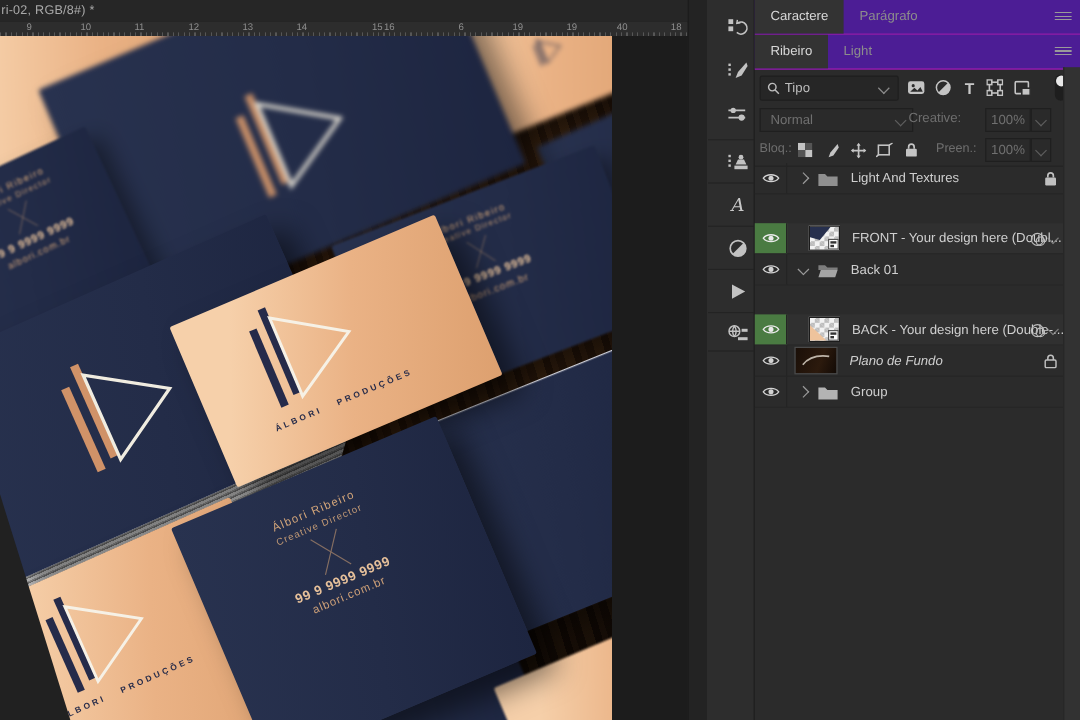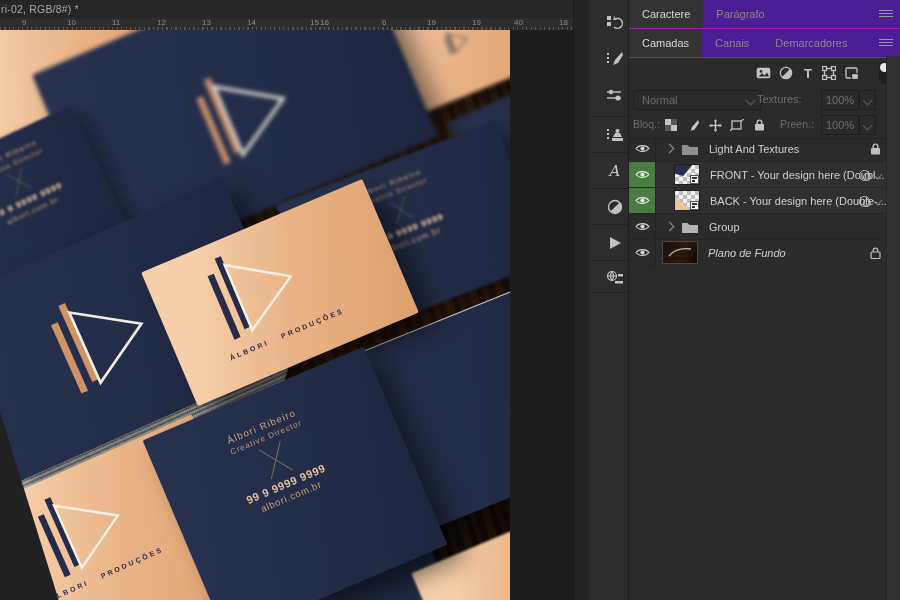--- a/index.html
+++ b/index.html
@@ -68,21 +68,21 @@
   #filter-toggle{position:absolute;right:12px;top:4px;width:10px;height:22px;background:#1e1e1e;border-radius:5px;}
   #filter-toggle .ball{position:absolute;left:0.5px;top:1px;width:9px;height:9px;border-radius:50%;background:#e8e8e8;}
 
   .dimtxt{color:#6e6e6e;font-size:11px;}
   .valbox{position:absolute;background:#2a2a2a;border:1px solid #1f1f1f;font-size:11px;color:#707070;
     display:flex;align-items:center;justify-content:center;}
 
   
   #layer-rows{position:absolute;left:0;top:136px;width:258px;}
   .lrow{position:relative;height:25px;border-bottom:1px solid #262626;display:flex;align-items:center;}
-  .lrow.smart{background:#303030;}
+  .lrow.smart{background:#303030;margin-top:24px;}
   .eyecell{width:26px;height:25px;border-right:1px solid #242424;display:flex;align-items:center;justify-content:center;flex:0 0 26px;}
   .eyecell.green{background:#4a7b42;}
   .chev{width:6px;height:6px;border-right:1.5px solid #9a9a9a;border-bottom:1.5px solid #9a9a9a;display:inline-block;flex:0 0 auto;}
   .chev.right{transform:rotate(-45deg);}
   .chev.down{transform:rotate(45deg);}
   .lname{font-size:11px;color:#cfcfcf;margin-left:10px;white-space:nowrap;overflow:hidden;}
   .lname.it{font-style:italic;}
   .thumb{width:24px;height:19px;position:relative;flex:0 0 24px;border:1px solid #1c1c1c;
     background-color:#f2f2f2;
     background-image:linear-gradient(45deg,#bdbdbd 25%,transparent 25% 75%,#bdbdbd 75%),
@@ -305,27 +305,34 @@
 
 <div class="abs" id="panels">
 
   <div class="tabbar">
     <div class="tab active">Caractere</div>
     <div class="tab">Parágrafo</div>
     <div class="menu-icn"></div>
   </div>
 
   <div class="tabbar">
-    <div class="tab active">Camadas</div>
-    <div class="tab">Canais</div>
-    <div class="tab">Demarcadores</div>
+    <div class="tab active">Ribeiro</div>
+    <div class="tab">Light</div>
     <div class="menu-icn"></div>
   </div>
 
   <div class="row" id="filter-row">
+    <div class="selbox" style="left:4px;top:5px;width:114px;height:19px;">
+      <svg width="11" height="11" viewBox="0 0 12 12" style="margin:0 4px 0 5px">
+        <circle cx="5" cy="5" r="3.4" fill="none" stroke="#bdbdbd" stroke-width="1.3"></circle>
+          <line x1="7.6" y1="7.6" x2="11" y2="11" stroke="#bdbdbd" stroke-width="1.3"></line>
+      </svg>
+      <span>Tipo</span>
+      <span class="chevd" style="position:absolute;right:8px;top:6px;"></span>
+    </div>
     <div class="fbtn" style="left:124px">
       <svg width="15" height="12" viewBox="0 0 15 12">
           <rect x="0.7" y="0.7" width="13.6" height="10.6" rx="2" fill="#c4c4c4"></rect>
           <circle cx="5" cy="4.4" r="1.3" fill="#2b2b2b"></circle>
           <path d="M2.5 9.5 L6 6.2 L8.5 8.4 L11 5.6 L13 9.5 Z" fill="#2b2b2b"></path>
         </svg>
     </div>
     <div class="fbtn" style="left:147px">
       <svg width="14" height="14" viewBox="0 0 16 16">
           <circle cx="8" cy="8" r="6.5" fill="none" stroke="#c4c4c4" stroke-width="1.4"></circle>
@@ -351,21 +358,21 @@
     <div id="filter-toggle">
         <div class="ball"></div>
       </div>
   </div>
 
   <div class="row" style="height:24px;">
     <div class="valbox" style="left:4px;top:2px;width:118px;height:18px;justify-content:flex-start;padding-left:8px;">
       <span>Normal</span>
       <span class="chevd" style="position:absolute;right:6px;top:6px;opacity:.55"></span>
     </div>
-    <span class="dimtxt" style="position:absolute;left:128px;top:5px;">Textures:</span>
+    <span class="dimtxt" style="position:absolute;left:128px;top:5px;">Creative:</span>
     <div class="valbox" style="left:192px;top:2px;width:36px;height:18px;">
       <span>100%</span>
     </div>
     <div class="valbox" style="left:230px;top:2px;width:15px;height:18px;">
       <span class="chevd" style="opacity:.55"></span>
     </div>
   </div>
 
   <div class="row" style="height:26px;border-bottom:1px solid #242424;">
     <span class="dimtxt" style="position:absolute;left:4px;top:6px;font-size:10.5px;">Bloq.:</span>
@@ -454,20 +461,34 @@
       <span class="lname">FRONT - Your design here (Doubl...</span>
       <div class="rbadge">
         <span class="fxcircle">
             <b></b>
             <i></i>
           </span>
         <span class="chev down" style="opacity:.7"></span>
       </div>
     </div>
 
+    <div class="lrow">
+      <div class="eyecell">
+        <svg width="15" height="11" viewBox="0 0 16 12">
+            <path d="M1 6 C4 1.8, 12 1.8, 15 6 C12 10.2, 4 10.2, 1 6 Z" fill="none" stroke="#d2d2d2" stroke-width="1.2"></path>
+            <circle cx="8" cy="6" r="2.3" fill="#d2d2d2"></circle>
+          </svg>
+      </div>
+      <span class="chev down" style="margin-left:10px"></span>
+      <svg width="18" height="14" viewBox="0 0 18 14" style="margin-left:8px">
+          <path d="M1 3 h5.5 l2 2 h8.5 v2 h-16 z" fill="#7d7d7d"></path>
+          <polygon points="3,7 17,7 15,13 1,13" fill="#a5a5a5"></polygon>
+        </svg>
+      <span class="lname">Back 01</span>
+    </div>
 
     <div class="lrow smart">
       <div class="eyecell green">
         <svg width="15" height="11" viewBox="0 0 16 12">
             <path d="M1 6 C4 1.8, 12 1.8, 15 6 C12 10.2, 4 10.2, 1 6 Z" fill="none" stroke="#eaeaea" stroke-width="1.2"></path>
             <circle cx="8" cy="6" r="2.3" fill="#eaeaea"></circle>
           </svg>
       </div>
       <div class="thumb" style="margin-left:18px">
         <div class="shape" style="background:#eec39c;clip-path:polygon(0 32%,58% 100%,0 100%);"></div>
@@ -486,43 +507,43 @@
       </div>
     </div>
 
     <div class="lrow">
       <div class="eyecell">
         <svg width="15" height="11" viewBox="0 0 16 12">
             <path d="M1 6 C4 1.8, 12 1.8, 15 6 C12 10.2, 4 10.2, 1 6 Z" fill="none" stroke="#d2d2d2" stroke-width="1.2"></path>
             <circle cx="8" cy="6" r="2.3" fill="#d2d2d2"></circle>
           </svg>
       </div>
-      <span class="chev right" style="margin-left:10px"></span>
-      <svg width="18" height="14" viewBox="0 0 18 14" style="margin-left:8px">
-          <path d="M1 3 h5.5 l2 2 h8.5 v8 h-16 z" fill="#b3b3b3"></path>
-        </svg>
-      <span class="lname">Group</span>
+      <div style="width:34px;height:21px;margin-left:6px;position:relative;border:1px solid #4a4a4a;background:linear-gradient(110deg,#1a0f08,#2c1a0d 60%,#120a05);flex:0 0 34px;">
+        <svg width="34" height="21" viewBox="0 0 34 21" style="position:absolute;left:0;top:0;">
+            <path d="M6 14 q7 -9 22 -7" fill="none" stroke="#d8d0c4" stroke-width="1.4" opacity=".85"></path>
+          </svg>
+      </div>
+      <span class="lname it">Plano de Fundo</span>
+      <div class="rbadge">
+        <svg width="11" height="12" viewBox="0 0 11 12">
+            <rect x="1" y="5" width="9" height="6.5" rx="1" fill="none" stroke="#c0c0c0" stroke-width="1.2"></rect>
+            <path d="M3.2 5 V3.4 a2.3 2.3 0 0 1 4.6 0 V5" fill="none" stroke="#c0c0c0" stroke-width="1.3"></path>
+          </svg>
+      </div>
     </div>
 
     <div class="lrow">
       <div class="eyecell">
         <svg width="15" height="11" viewBox="0 0 16 12">
             <path d="M1 6 C4 1.8, 12 1.8, 15 6 C12 10.2, 4 10.2, 1 6 Z" fill="none" stroke="#d2d2d2" stroke-width="1.2"></path>
             <circle cx="8" cy="6" r="2.3" fill="#d2d2d2"></circle>
           </svg>
       </div>
-      <div style="width:34px;height:21px;margin-left:6px;position:relative;border:1px solid #4a4a4a;background:linear-gradient(110deg,#1a0f08,#2c1a0d 60%,#120a05);flex:0 0 34px;">
-        <svg width="34" height="21" viewBox="0 0 34 21" style="position:absolute;left:0;top:0;">
-            <path d="M6 14 q7 -9 22 -7" fill="none" stroke="#d8d0c4" stroke-width="1.4" opacity=".85"></path>
-          </svg>
-      </div>
-      <span class="lname it">Plano de Fundo</span>
-      <div class="rbadge">
-        <svg width="11" height="12" viewBox="0 0 11 12">
-            <rect x="1" y="5" width="9" height="6.5" rx="1" fill="none" stroke="#c0c0c0" stroke-width="1.2"></rect>
-            <path d="M3.2 5 V3.4 a2.3 2.3 0 0 1 4.6 0 V5" fill="none" stroke="#c0c0c0" stroke-width="1.3"></path>
-          </svg>
-      </div>
+      <span class="chev right" style="margin-left:10px"></span>
+      <svg width="18" height="14" viewBox="0 0 18 14" style="margin-left:8px">
+          <path d="M1 3 h5.5 l2 2 h8.5 v8 h-16 z" fill="#b3b3b3"></path>
+        </svg>
+      <span class="lname">Group</span>
     </div>
   </div>
 
   <div id="scroll-gutter"></div>
 </div>
 
 </body></html>

